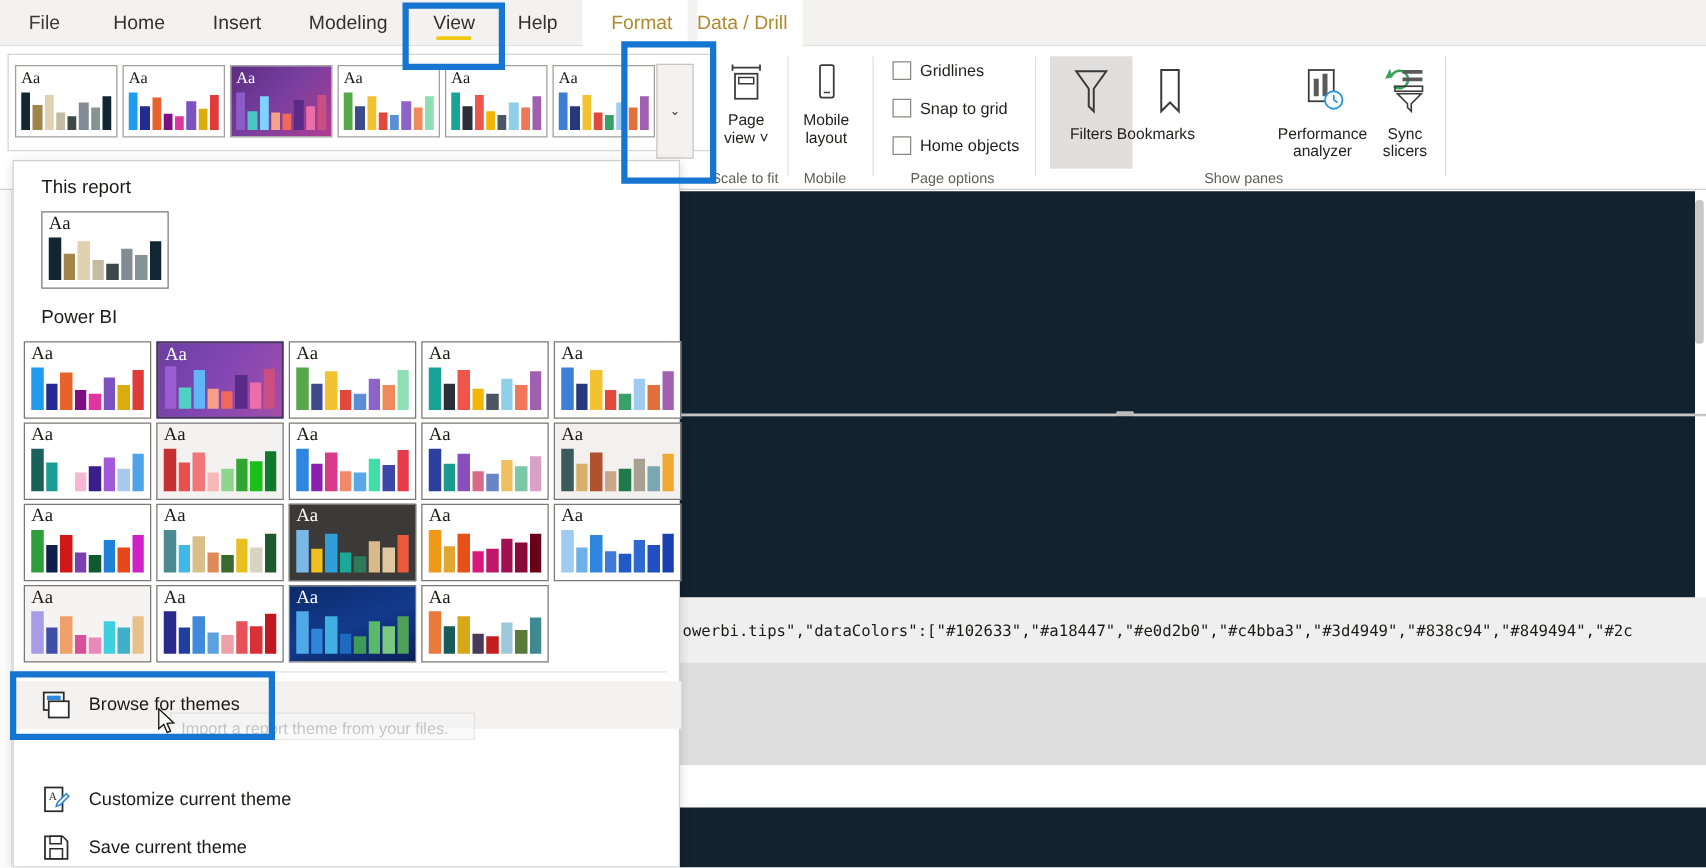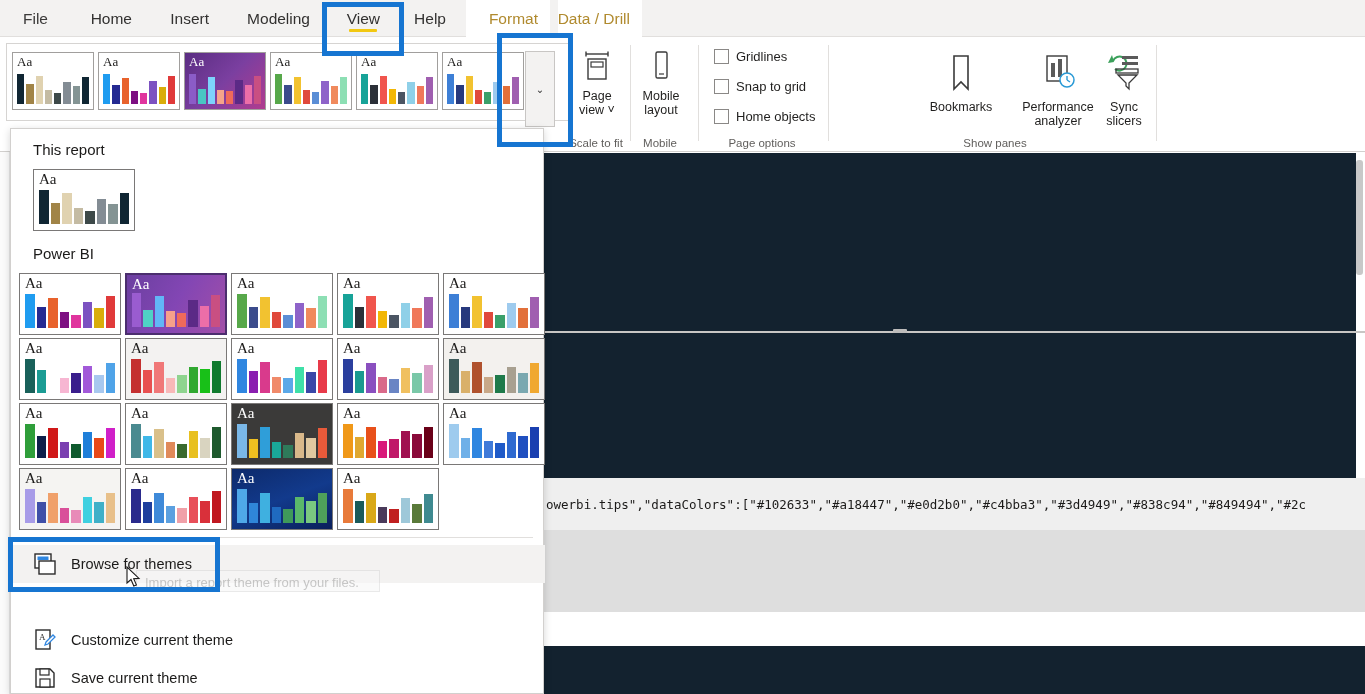--- a/index.html
+++ b/index.html
@@ -331,22 +331,30 @@
       <span>Snap to grid</span>
     </div>
     <div class="chk-row" style="left:714px;top:72px;">
       <span class="chkbox"></span>
       <span>Home objects</span>
     </div>
     <div class="group-label" style="left:700px;width:124px;">Page options</div>
 
     <div class="ribbon-sep" style="left:828px;"></div>
 
-
-    <div class="pane-item" style="left:928px;top:8px;padding-top:6px;">
+    <div class="pane-item sel" style="left:840px;top:8px;height:90px;justify-content:flex-start;padding-top:6px;">
+      <span>
+        <svg width="40" height="46" viewBox="0 0 40 46">
+          <path d="M8 6 H32 L22 20 V38 L18 34 V20 Z" fill="none" stroke="#3a3a3a" stroke-width="1.6"></path>
+        </svg>
+      </span>
+      <span>Filters</span>
+    </div>
+
+    <div class="pane-item" style="left:890px;top:8px;padding-top:6px;align-items:flex-end;">
       <span>
         <svg width="40" height="46" viewBox="0 0 40 46">
           <path d="M13 5 H27 V38 L20 31 L13 38 Z" fill="none" stroke="#3a3a3a" stroke-width="1.6"></path>
         </svg>
       </span>
       <span>Bookmarks</span>
     </div>
 
 
     <div class="pane-item" style="left:1022px;top:8px;width:72px;padding-top:6px;">

